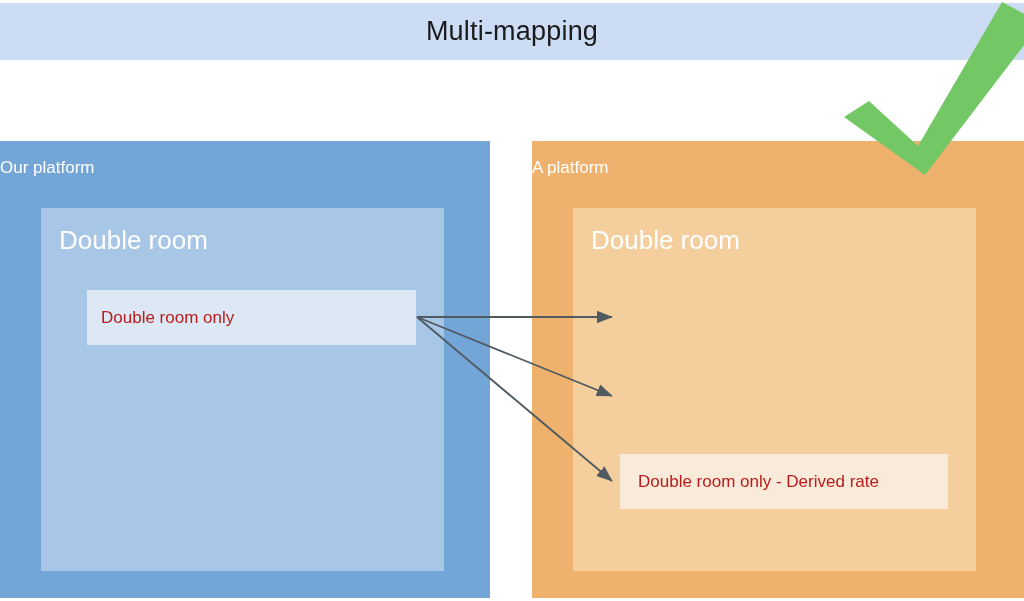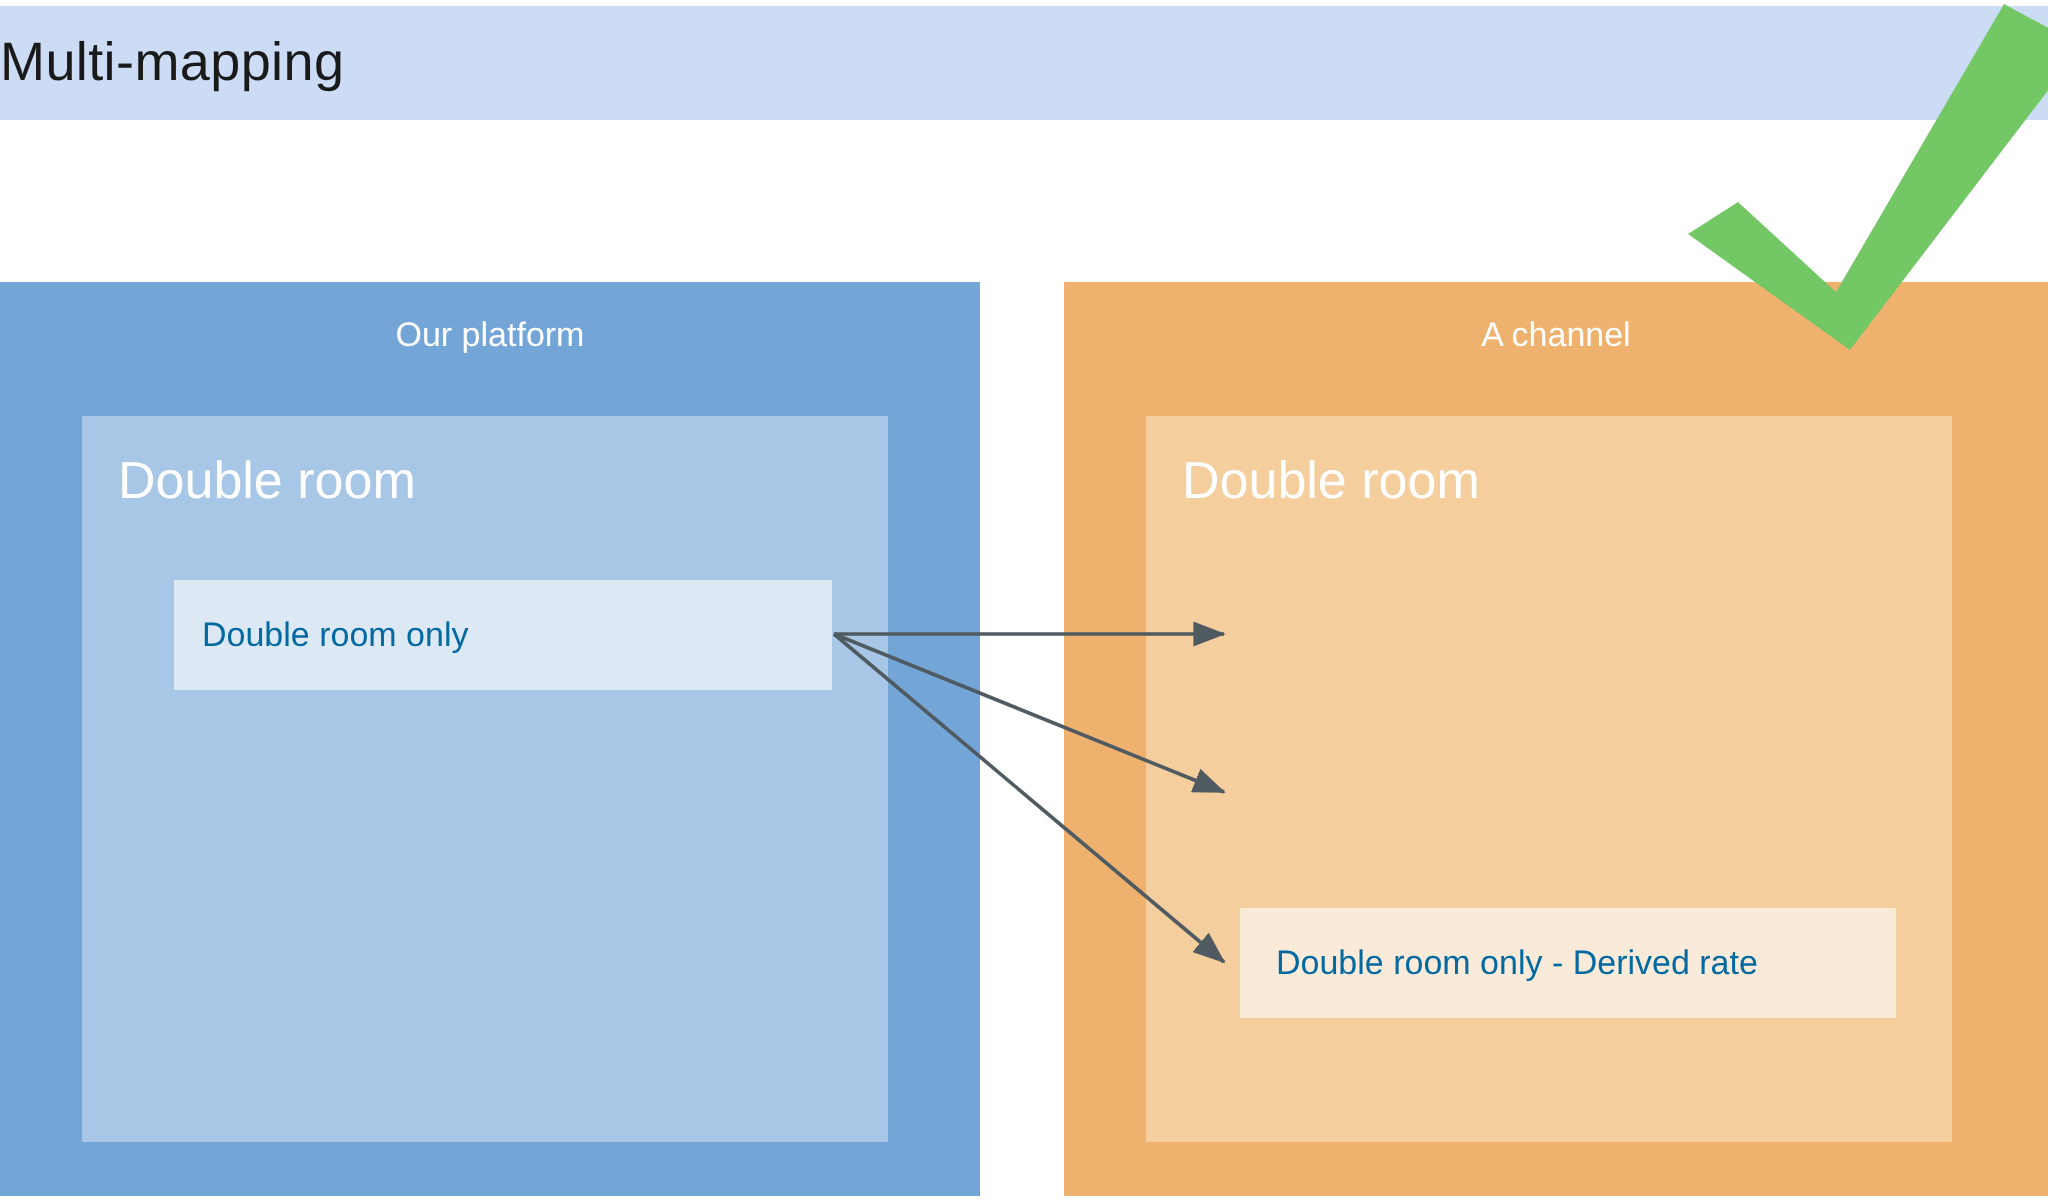--- a/index.html
+++ b/index.html
@@ -22,21 +22,21 @@
   
   .title-banner {
     position: absolute;
     left: 0;
     top: 3px;
     width: 1024px;
     height: 57px;
     background: #cddcf5;
     display: flex;
     align-items: center;
-    justify-content: flex-start;
+    justify-content: center;
     z-index: 1;
   }
   .title-text {
     font-size: 27px;
     color: #1a1a1a;
     font-weight: 400;
     letter-spacing: 0.2px;
     line-height: 1;
   }
 
@@ -55,21 +55,20 @@
   .panel-right {
     left: 532px;
     width: 492px;
     background: #eeb26e;
   }
   .panel-title {
     position: absolute;
     top: 18px;
     left: 0;
     right: 0;
-    text-align: center;
     color: #ffffff;
     font-size: 17px;
     font-weight: 400;
     line-height: 1;
   }
 
   
   .room-box {
     position: absolute;
     top: 208px;
@@ -101,21 +100,21 @@
   .card {
     position: absolute;
     height: 55px;
     display: flex;
     align-items: center;
     z-index: 4;
     box-sizing: border-box;
   }
   .card-label {
     font-size: 17px;
-    color: #0369a1;
+    color: #b91c1c;
     line-height: 1;
     white-space: nowrap;
   }
   .card-left {
     left: 87px;
     top: 290px;
     width: 329px;
     background: #dce8f3;
     padding-left: 14px;
   }
@@ -158,21 +157,21 @@
 
   <div class="title-banner">
     <span class="title-text">Multi-mapping</span>
   </div>
 
   <div class="panel panel-left">
     <div class="panel-title">Our platform</div>
   </div>
 
   <div class="panel panel-right">
-    <div class="panel-title">A channel</div>
+    <div class="panel-title">A platform</div>
   </div>
 
   <div class="room-box room-box-left">
     <div class="room-box-title">Double room</div>
   </div>
 
   <div class="room-box room-box-right">
     <div class="room-box-title">Double room</div>
   </div>
 

